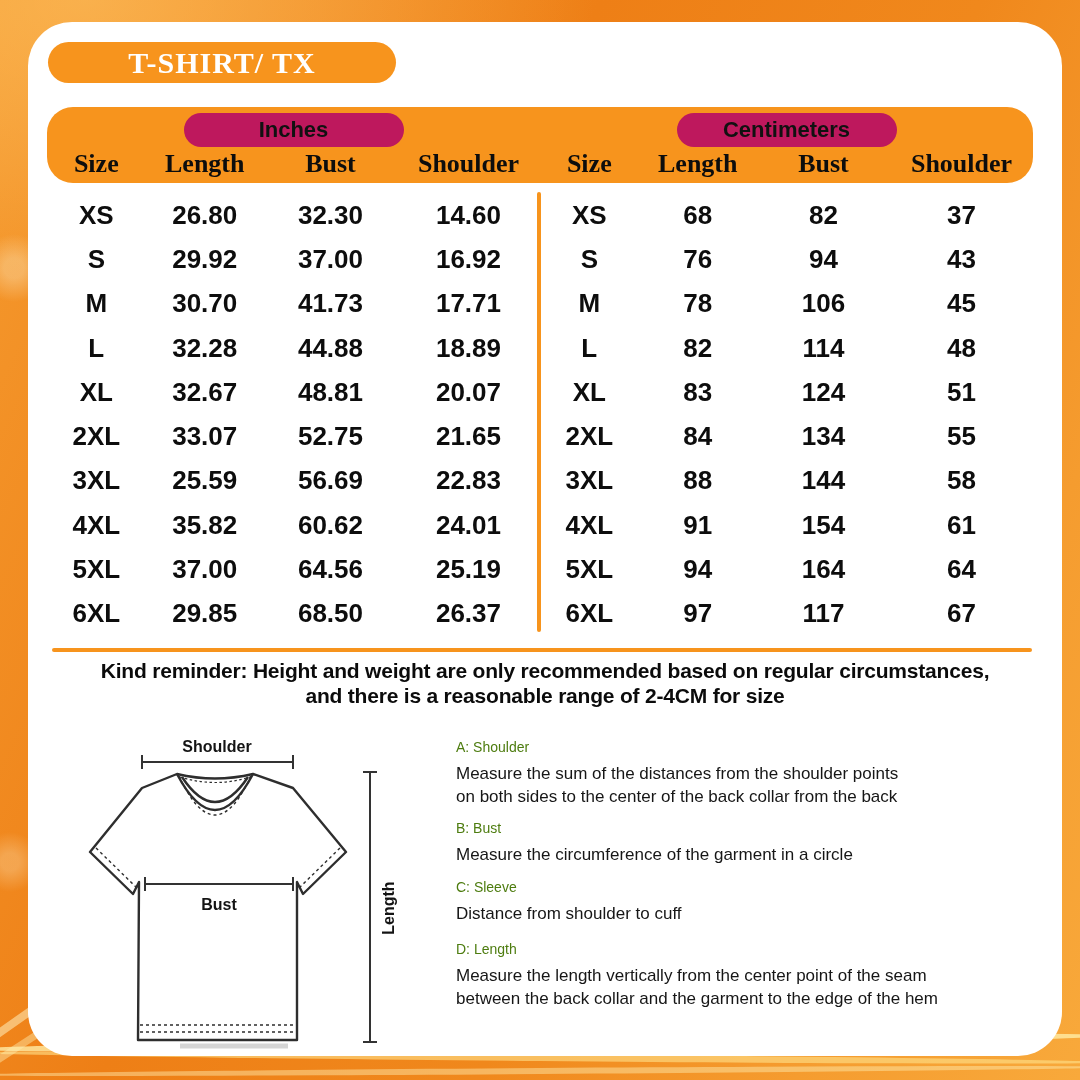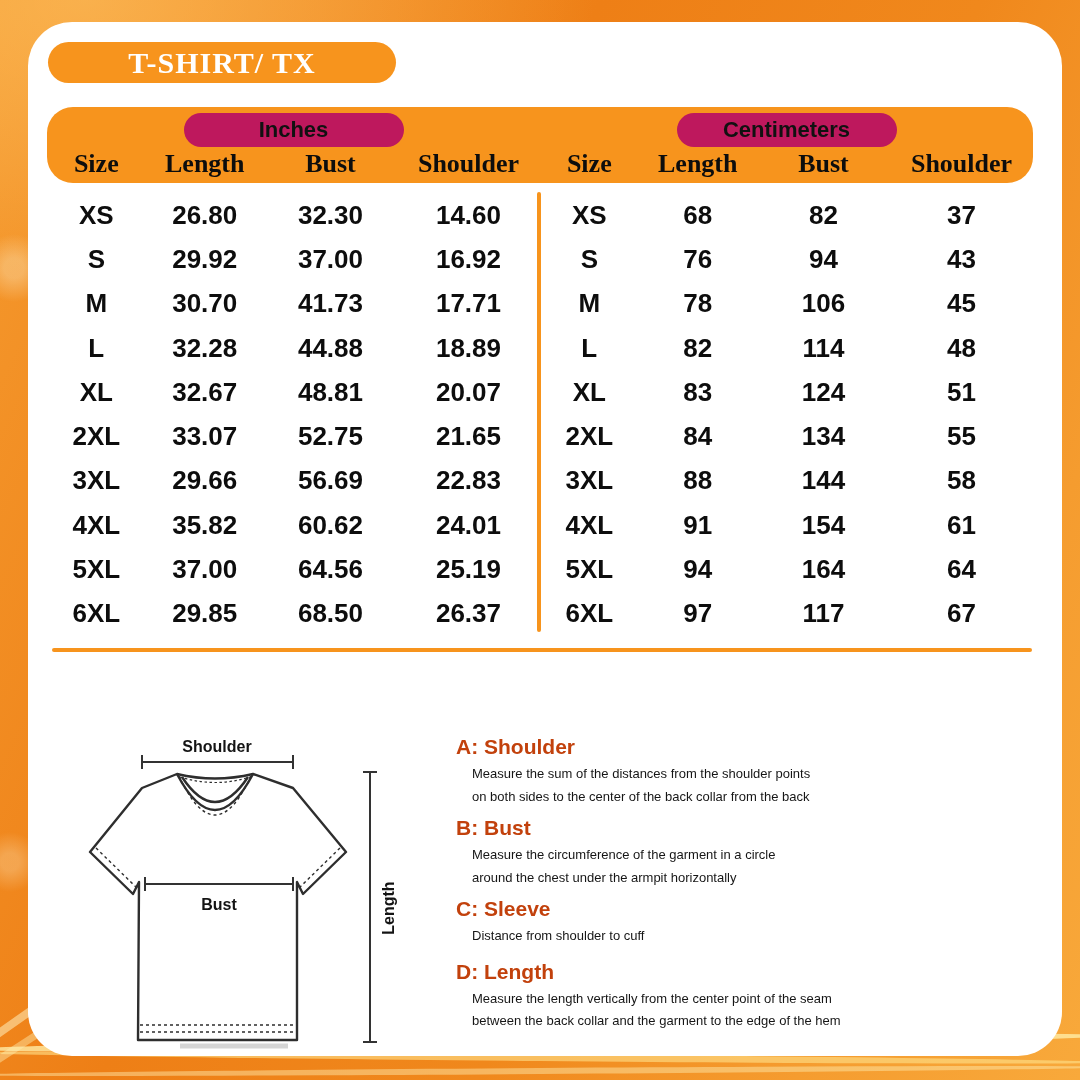--- a/index.html
+++ b/index.html
@@ -75,22 +75,22 @@
   }
 
   
   .tee{position:absolute;left:32px;top:708px;width:350px;height:325px;}
   .tee text{font-family:"Liberation Sans","DejaVu Sans",sans-serif;font-weight:700;font-size:16px;fill:#141414;}
 
   
   .guide{position:absolute;left:428px;top:712px;width:592px;}
   .g-block{margin-bottom:7px;}
   .g-block.gap{margin-bottom:11px;}
-  .g-head{font-size:21px;font-weight:700;line-height:26px;margin-bottom:3px;color:#c2410c;}
-  .g-line{font-size:13px;line-height:22.5px;color:#161616;margin-left:16px;}
+  .g-head{font-size:14px;font-weight:400;line-height:26px;margin-bottom:3px;color:#4d7c0f;}
+  .g-line{font-size:17px;line-height:22.5px;color:#161616;}
 </style>
 </head>
 <body>
 
 <div class="stage">
   <div class="bg"></div>
   <div class="streak w1"></div>
   <div class="streak w2"></div>
   <div class="streak w3"></div>
   <div class="streak c1"></div>
@@ -134,21 +134,21 @@
             <div class="cell">18.89</div>
             <div class="cell">XL</div>
             <div class="cell">32.67</div>
             <div class="cell">48.81</div>
             <div class="cell">20.07</div>
             <div class="cell">2XL</div>
             <div class="cell">33.07</div>
             <div class="cell">52.75</div>
             <div class="cell">21.65</div>
             <div class="cell">3XL</div>
-            <div class="cell">29.66</div>
+            <div class="cell">25.59</div>
             <div class="cell">56.69</div>
             <div class="cell">22.83</div>
             <div class="cell">4XL</div>
             <div class="cell">35.82</div>
             <div class="cell">60.62</div>
             <div class="cell">24.01</div>
             <div class="cell">5XL</div>
             <div class="cell">37.00</div>
             <div class="cell">64.56</div>
             <div class="cell">25.19</div>
@@ -211,20 +211,24 @@
             <div class="cell">117</div>
             <div class="cell">67</div>
           </div>
       </div>
 
       <div class="v-divider"></div>
     </div>
 
     <div class="h-rule"></div>
 
+    <div class="reminder">
+      <div>Kind reminder: Height and weight are only recommended based on regular circumstances,</div>
+      <div>and there is a reasonable range of 2-4CM for size</div>
+    </div>
 
     <svg class="tee" viewBox="0 0 350 325" xmlns="http://www.w3.org/2000/svg">
 
       <line x1="120" y1="316" x2="228" y2="316" stroke="#c4c4c4" stroke-width="5" opacity="0.7"></line>
 
       <g stroke="#2e2e2e" stroke-width="2.4" fill="none" stroke-linejoin="round">
         <path fill="#ffffff" d="M82 58 L117 44 Q155 53 193 44 L233 58 L286 122 L243 164 L237 152 L237 310 L78 310 L79 152 L73 164 L30 122 Z"></path>
         <path d="M117 44 Q155 116 193 44"></path>
         <path d="M122 47 Q155 97 188 47"></path>
         <path stroke-dasharray="3 3" stroke-width="1.4" d="M119 46 Q155 124 191 46"></path>
@@ -253,21 +257,20 @@
 
     <div class="guide">
       <div class="g-block">
         <div class="g-head">A: Shoulder</div>
         <div class="g-line">Measure the sum of the distances from the shoulder points</div>
         <div class="g-line">on both sides to the center of the back collar from the back</div>
       </div>
       <div class="g-block">
         <div class="g-head">B: Bust</div>
         <div class="g-line">Measure the circumference of the garment in a circle</div>
-        <div class="g-line">around the chest under the armpit horizontally</div>
       </div>
       <div class="g-block gap">
         <div class="g-head">C: Sleeve</div>
         <div class="g-line">Distance from shoulder to cuff</div>
       </div>
       <div class="g-block">
         <div class="g-head">D: Length</div>
         <div class="g-line">Measure the length vertically from the center point of the seam</div>
         <div class="g-line">between the back collar and the garment to the edge of the hem</div>
       </div>

